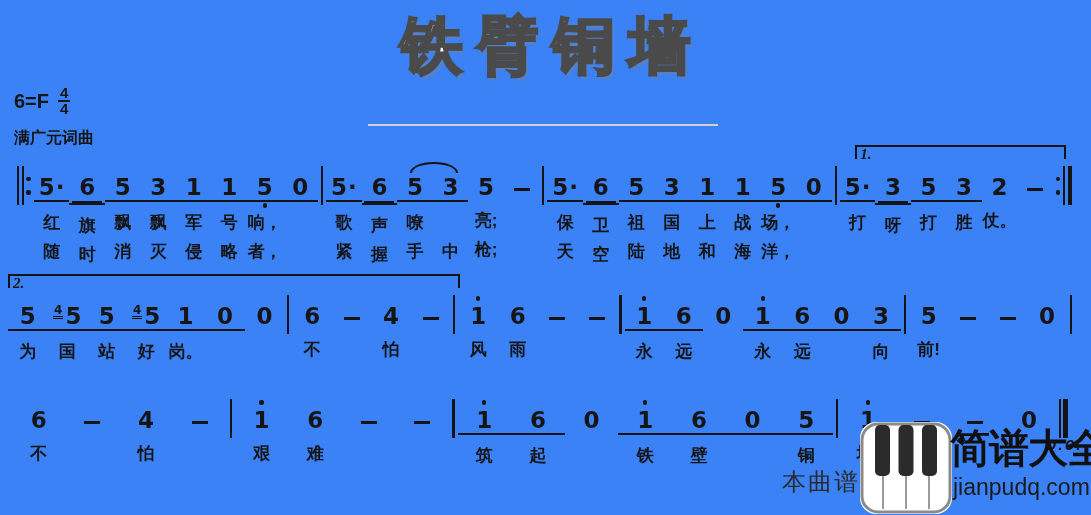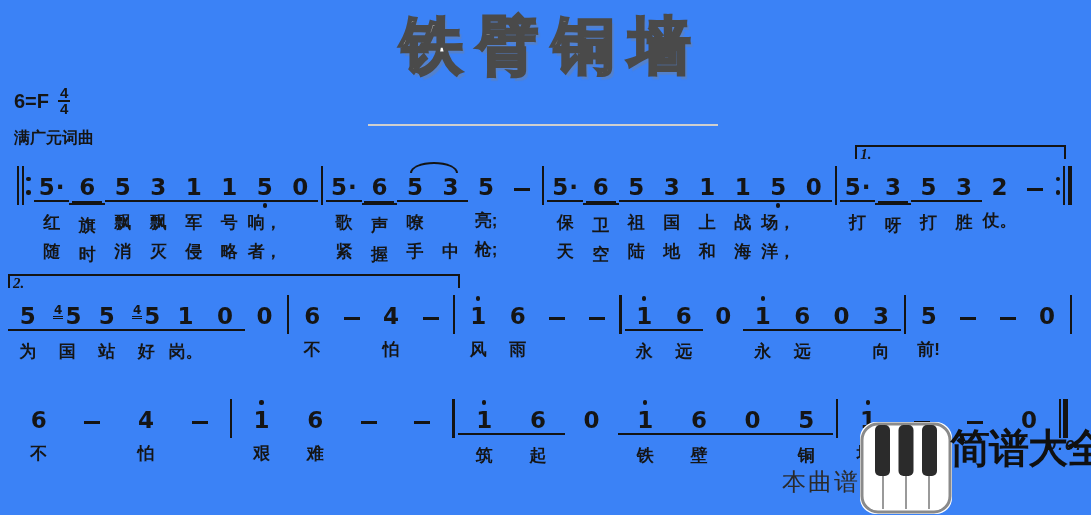--- a/index.html
+++ b/index.html
@@ -920,14 +920,15 @@
   <svg class="wm-icon" viewBox="0 0 92 92">
     <rect x="2" y="2" width="88" height="88" rx="16" fill="#ffffff" stroke="#8a8a8a" stroke-width="3"></rect>
     <line x1="23" y1="50" x2="23" y2="87" stroke="#9a9a9a" stroke-width="2"></line>
     <line x1="46" y1="50" x2="46" y2="87" stroke="#9a9a9a" stroke-width="2"></line>
     <line x1="69" y1="50" x2="69" y2="87" stroke="#9a9a9a" stroke-width="2"></line>
     <rect x="15" y="3" width="15" height="51" rx="5" fill="#2b2b2b"></rect>
     <rect x="38.5" y="3" width="15" height="51" rx="5" fill="#2b2b2b"></rect>
     <rect x="62" y="3" width="15" height="51" rx="5" fill="#2b2b2b"></rect>
   </svg>
   <div class="wm-brand">简谱大全</div>
+  <div class="wm-url">jianpudq.com</div>
 
 </div>
 
 </body></html>

